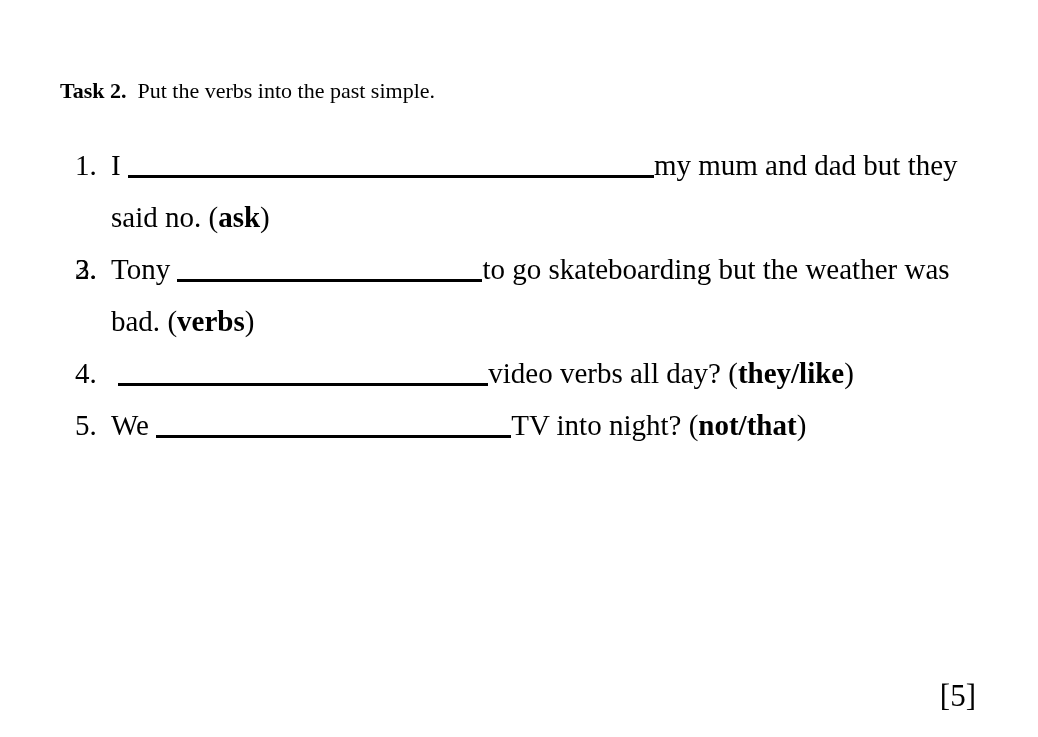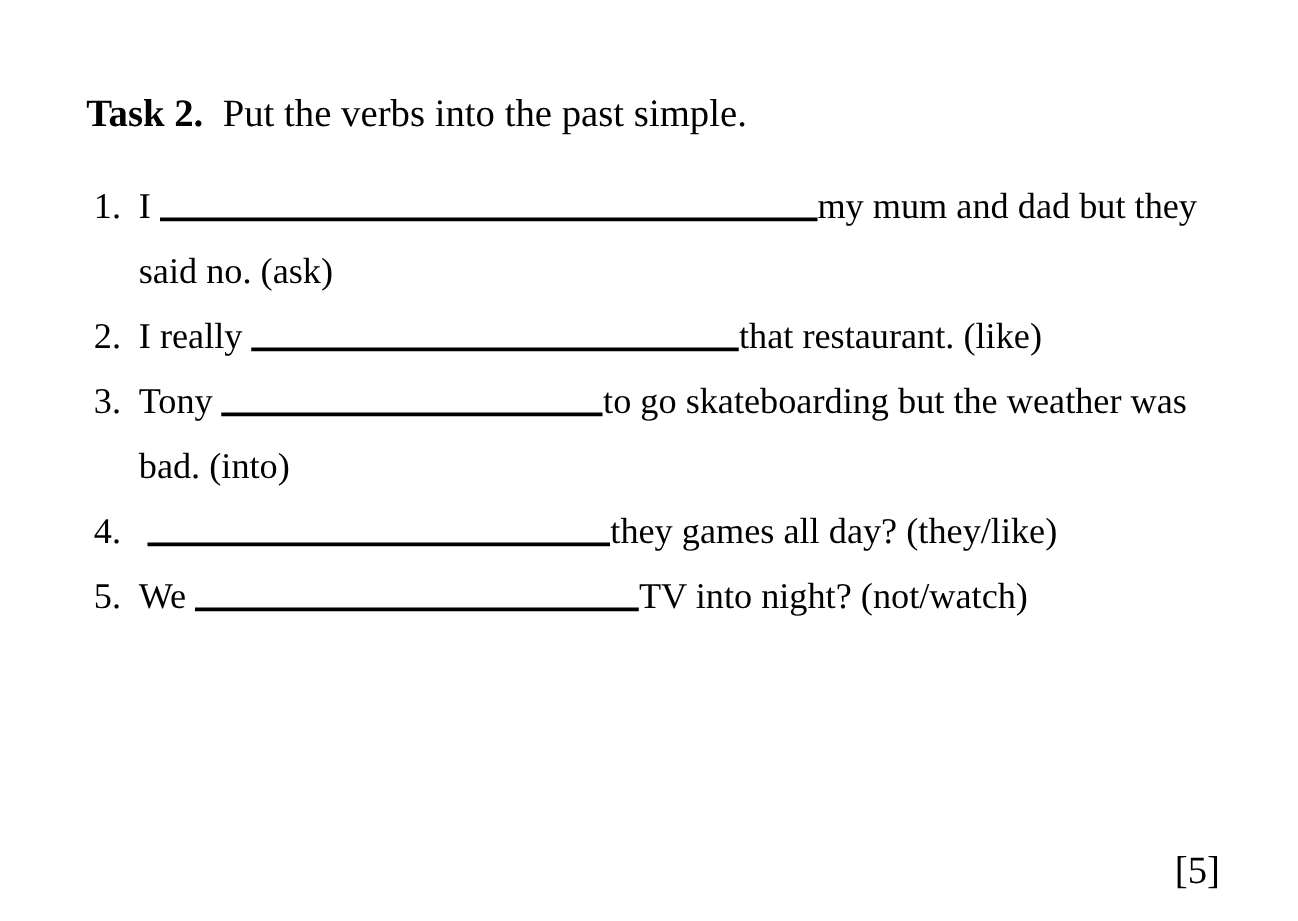--- a/index.html
+++ b/index.html
@@ -20,21 +20,21 @@
     width: 1038px;
     height: 737px;
     background: #ffffff;
   }
 
   
   .task-heading {
     position: absolute;
     left: 38px;
     top: 31px;
-    font-size: 31px;
+    font-size: 22px;
     line-height: 40px;
     white-space: pre;
   }
   .task-heading .task-label {
     font-weight: bold;
   }
   .task-heading .task-instruction {
     font-weight: normal;
   }
 
@@ -80,21 +80,21 @@
     margin: 0;
     position: relative;
     top: 3px;
   }
 
   .cue {
     font-weight: normal;
     white-space: pre;
   }
   .cue b {
-    font-weight: normal;
+    font-weight: bold;
   }
 
   
   .marks {
     position: absolute;
     right: 62px;
     top: 676px;
     font-size: 31px;
     line-height: 40px;
   }
@@ -110,35 +110,34 @@
 
   <div class="question-list">
 
     <div class="question-item">
       <span class="q-number">1.</span>
       <span class="q-body"><span class="q-text">I </span><span class="blank" style="width: 526px;"></span><span class="q-text">my mum and dad but they said no. </span><span class="cue"><span>(</span><b>ask</b><span>)</span></span></span>
     </div>
 
     <div class="question-item">
       <span class="q-number">2.</span>
-      <span class="q-body"><span class="q-text">I really </span><span class="blank" style="width: 390px;"></span><span class="q-text">that restaurant. </span><span class="cue"><span>(</span><b>like</b><span>)</span></span></span>
     </div>
 
     <div class="question-item">
       <span class="q-number">3.</span>
-      <span class="q-body"><span class="q-text">Tony </span><span class="blank" style="width: 305px;"></span><span class="q-text">to go skateboarding but the weather was bad. </span><span class="cue"><span>(</span><b>into</b><span>)</span></span></span>
+      <span class="q-body"><span class="q-text">Tony </span><span class="blank" style="width: 305px;"></span><span class="q-text">to go skateboarding but the weather was bad. </span><span class="cue"><span>(</span><b>verbs</b><span>)</span></span></span>
     </div>
 
     <div class="question-item">
       <span class="q-number">4.</span>
-      <span class="q-body"><span class="q-text"> </span><span class="blank" style="width: 370px;"></span><span class="q-text">they games all day? </span><span class="cue"><span>(</span><b>they/like</b><span>)</span></span></span>
+      <span class="q-body"><span class="q-text"> </span><span class="blank" style="width: 370px;"></span><span class="q-text">video verbs all day? </span><span class="cue"><span>(</span><b>they/like</b><span>)</span></span></span>
     </div>
 
     <div class="question-item">
       <span class="q-number">5.</span>
-      <span class="q-body"><span class="q-text">We </span><span class="blank" style="width: 355px;"></span><span class="q-text">TV into night? </span><span class="cue"><span>(</span><b>not/watch</b><span>)</span></span></span>
+      <span class="q-body"><span class="q-text">We </span><span class="blank" style="width: 355px;"></span><span class="q-text">TV into night? </span><span class="cue"><span>(</span><b>not/that</b><span>)</span></span></span>
     </div>
 
   </div>
 
   <div class="marks">[5]</div>
 
 </div>
 
 </body></html>

